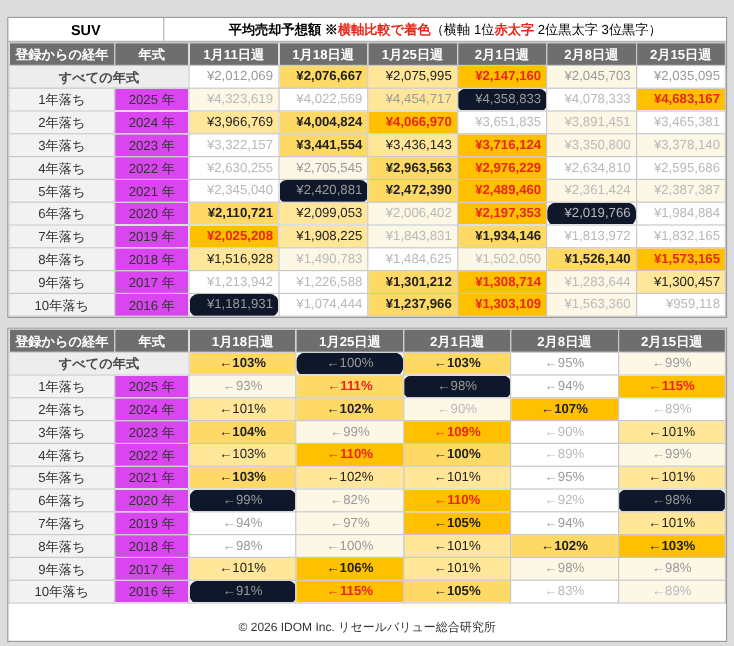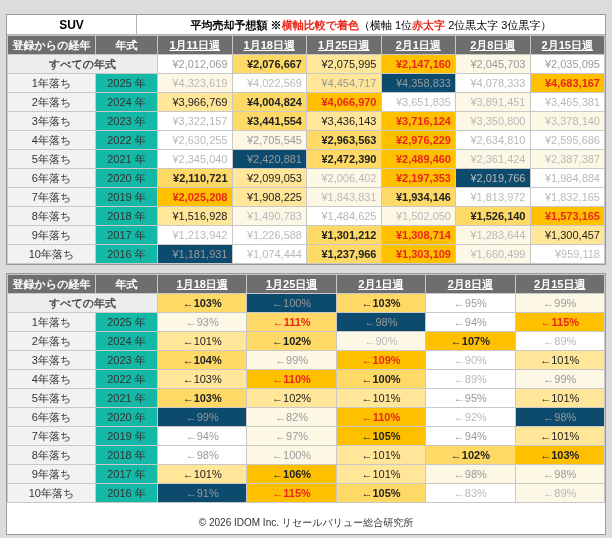--- a/index.html
+++ b/index.html
@@ -69,33 +69,33 @@
     overflow: hidden;
     white-space: nowrap;
   }
   thead th {
     background: #6e6e6e;
     color: #ffffff;
     font-weight: bold;
     font-size: 11px;
     border: 1px solid #5a5a5a;
   }
-  thead th.wk { text-align: center; text-decoration: underline; }
+  thead th.wk { text-align: center; }
   .col-a { width: 88px; }
   .col-b { width: 62px; }
 
   td.lbl {
     text-align: center;
     color: #333;
     background: #f2f2f2;
   }
   td.yr {
     text-align: center;
     color: #333;
-    background: #14b8a6;
+    background: #d946ef;
   }
   td.all {
     text-align: center;
     font-weight: bold;
     color: #4a4a4a;
     background: #ededed;
     font-size: 11px;
   }
   td.val {
     text-align: right;
@@ -107,21 +107,21 @@
   }
   .b { font-weight: bold; }
   .g1 { color: #b9b9b9; }
   .g2 { color: #9a9a9a; }
   .dk { color: #222; }
   .rd { color: #e8271a; }
 
   .bg1 { background: #ffc000; }
   .bg2 { background: #ffd966; }
   .bg3 { background: #ffe699; }
-  .bg4 { background: #0c4a6e; }
+  .bg4 { background: #0f172a; border-radius: 7px; }
   .bg5 { background: #fdf7e6; }
   .bgn { background: #ffffff; }
 
   .footer {
     text-align: center;
     font-size: 10px;
     color: #333;
     padding: 13px 0 4px 0;
   }
 </style>
@@ -269,21 +269,21 @@
           <td class="val dk bg3">¥1,300,457</td>
         </tr>
 
         <tr>
           <td class="lbl">10年落ち</td>
           <td class="yr">2016 年</td>
           <td class="val g2 bg4">¥1,181,931</td>
           <td class="val g1 bgn">¥1,074,444</td>
           <td class="val dk b bg2">¥1,237,966</td>
           <td class="val rd b bg1">¥1,303,109</td>
-          <td class="val g1 bg5">¥1,660,499</td>
+          <td class="val g1 bg5">¥1,563,360</td>
           <td class="val g1 bgn">¥959,118</td>
         </tr>
       </tbody>
     </table>
   </div>
 
   <div class="panel">
 
     <table class="grid">
       <colgroup>

